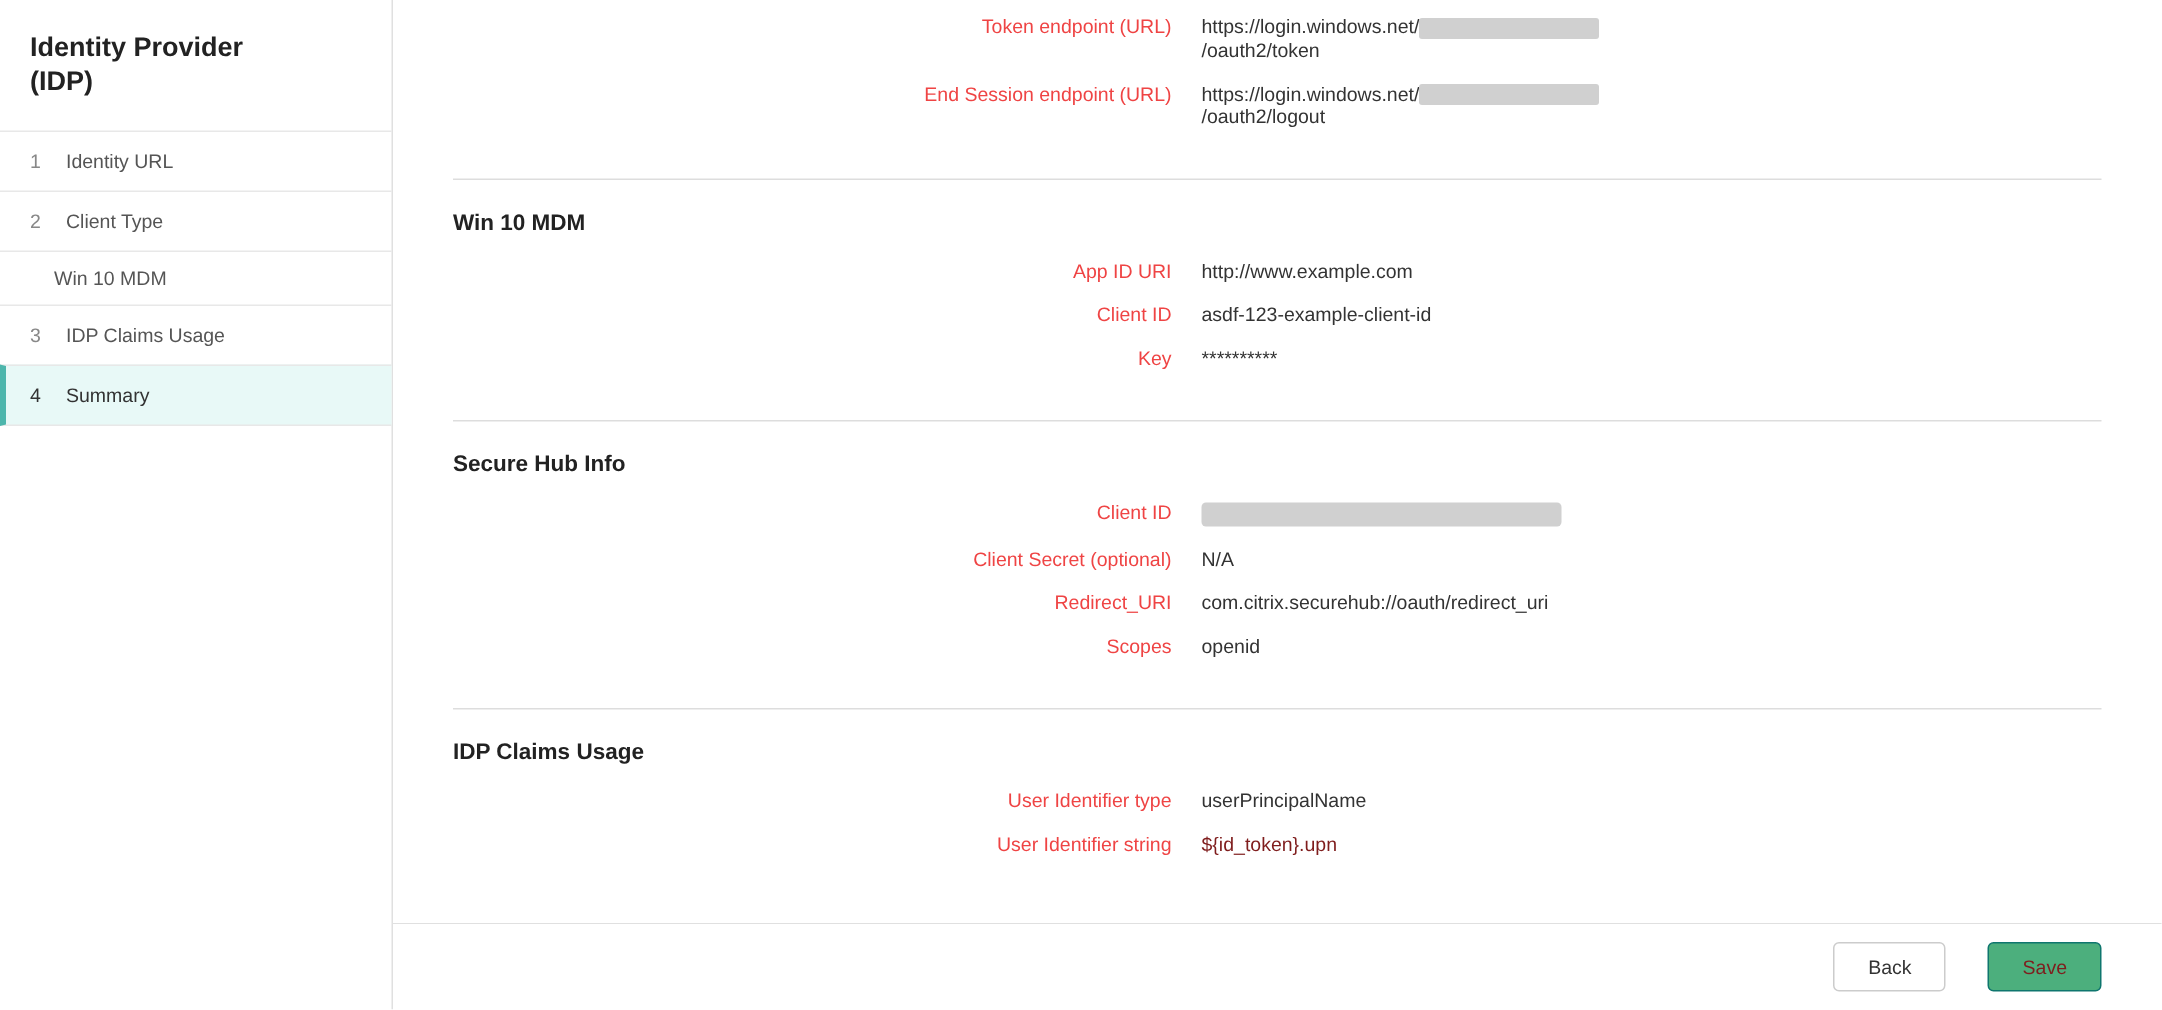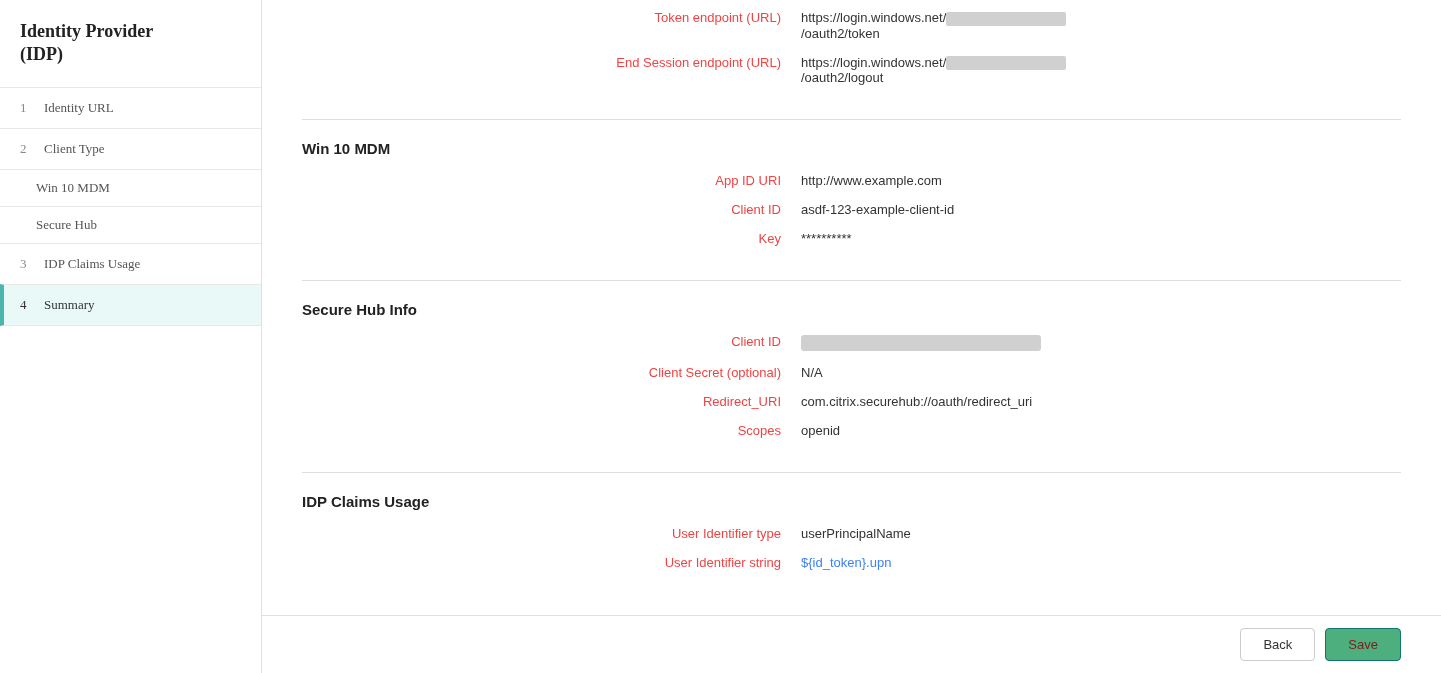--- a/index.html
+++ b/index.html
@@ -15,21 +15,20 @@
 
     
     .sidebar {
       width: 262px;
       min-width: 262px;
       background: #fff;
       border-right: 1px solid #e0e0e0;
       display: flex;
       flex-direction: column;
       padding-top: 20px;
-      font-family: Liberation Serif, serif;
     }
     .sidebar-title {
       font-size: 18px;
       font-weight: bold;
       color: #222;
       padding: 0 20px 20px 20px;
       line-height: 1.3;
     }
     .sidebar-item {
       display: flex;
@@ -108,35 +107,35 @@
       min-width: 260px;
       flex-shrink: 0;
     }
     .field-value {
       color: #333;
       font-size: 13px;
       flex: 1;
       max-width: 600px;
     }
     .field-value.orange-link {
-      color: #3b82f6;
+      color: #7f1d1d;
     }
 
     
     .footer {
       position: fixed;
       bottom: 0;
       right: 0;
       left: 262px;
       background: #fff;
       border-top: 1px solid #e0e0e0;
       padding: 12px 40px;
       display: flex;
       justify-content: flex-end;
-      gap: 10px;
+      gap: 28px;
       z-index: 10;
     }
     .btn {
       padding: 8px 22px;
       border-radius: 4px;
       font-size: 13px;
       cursor: pointer;
       border: 1px solid #ccc;
     }
     .btn-back {
@@ -174,24 +173,20 @@
   <div class="sidebar-item">
     <span class="step-num">2</span>
     <span>Client Type</span>
   </div>
 
   <div class="sidebar-subitem">
     <span class="check-icon"></span>
     <span>Win 10 MDM</span>
   </div>
 
-  <div class="sidebar-subitem">
-    <span class="check-icon"></span>
-    <span>Secure Hub</span>
-  </div>
 
   <div class="sidebar-item">
     <span class="step-num">3</span>
     <span>IDP Claims Usage</span>
   </div>
 
   <div class="sidebar-item active">
     <span class="step-num">4</span>
     <span>Summary</span>
   </div>

